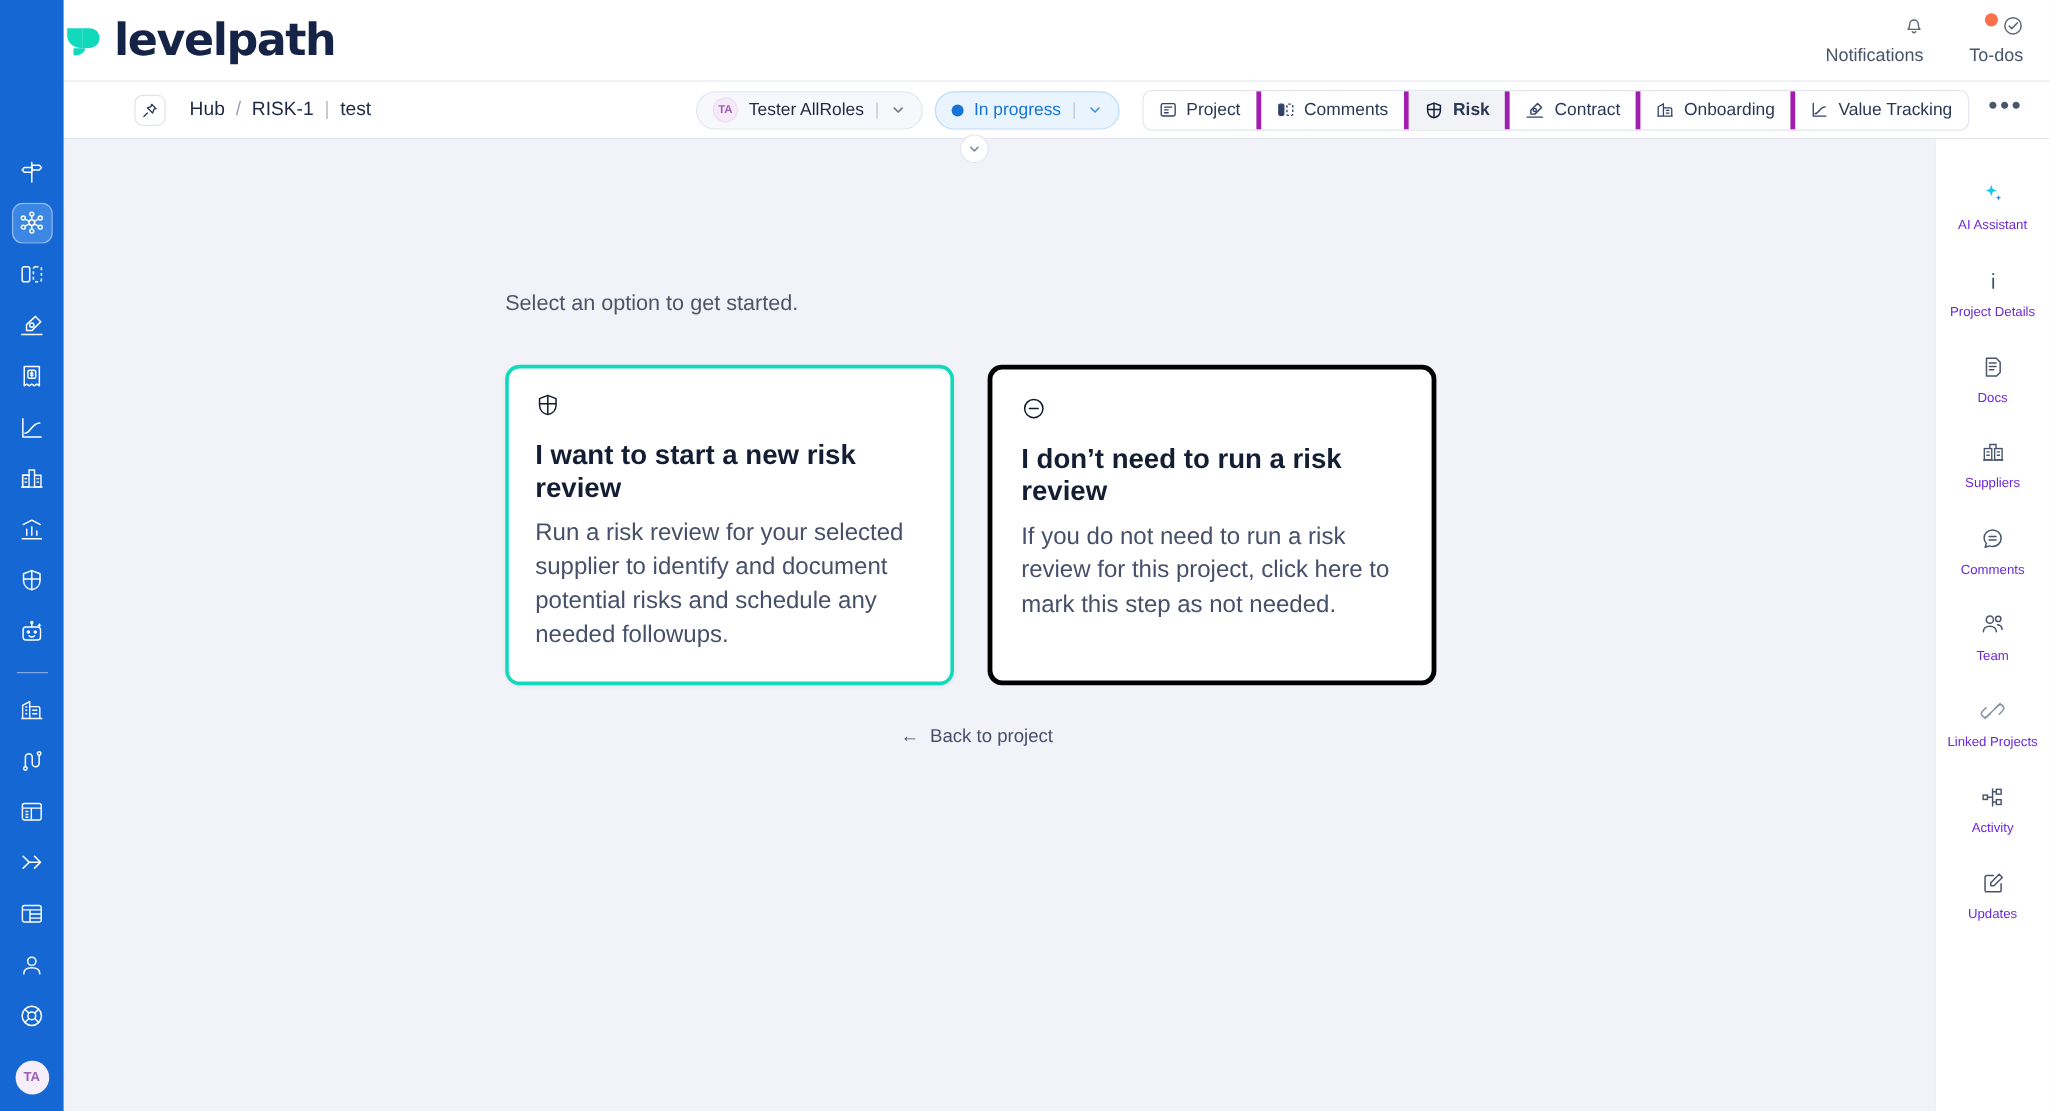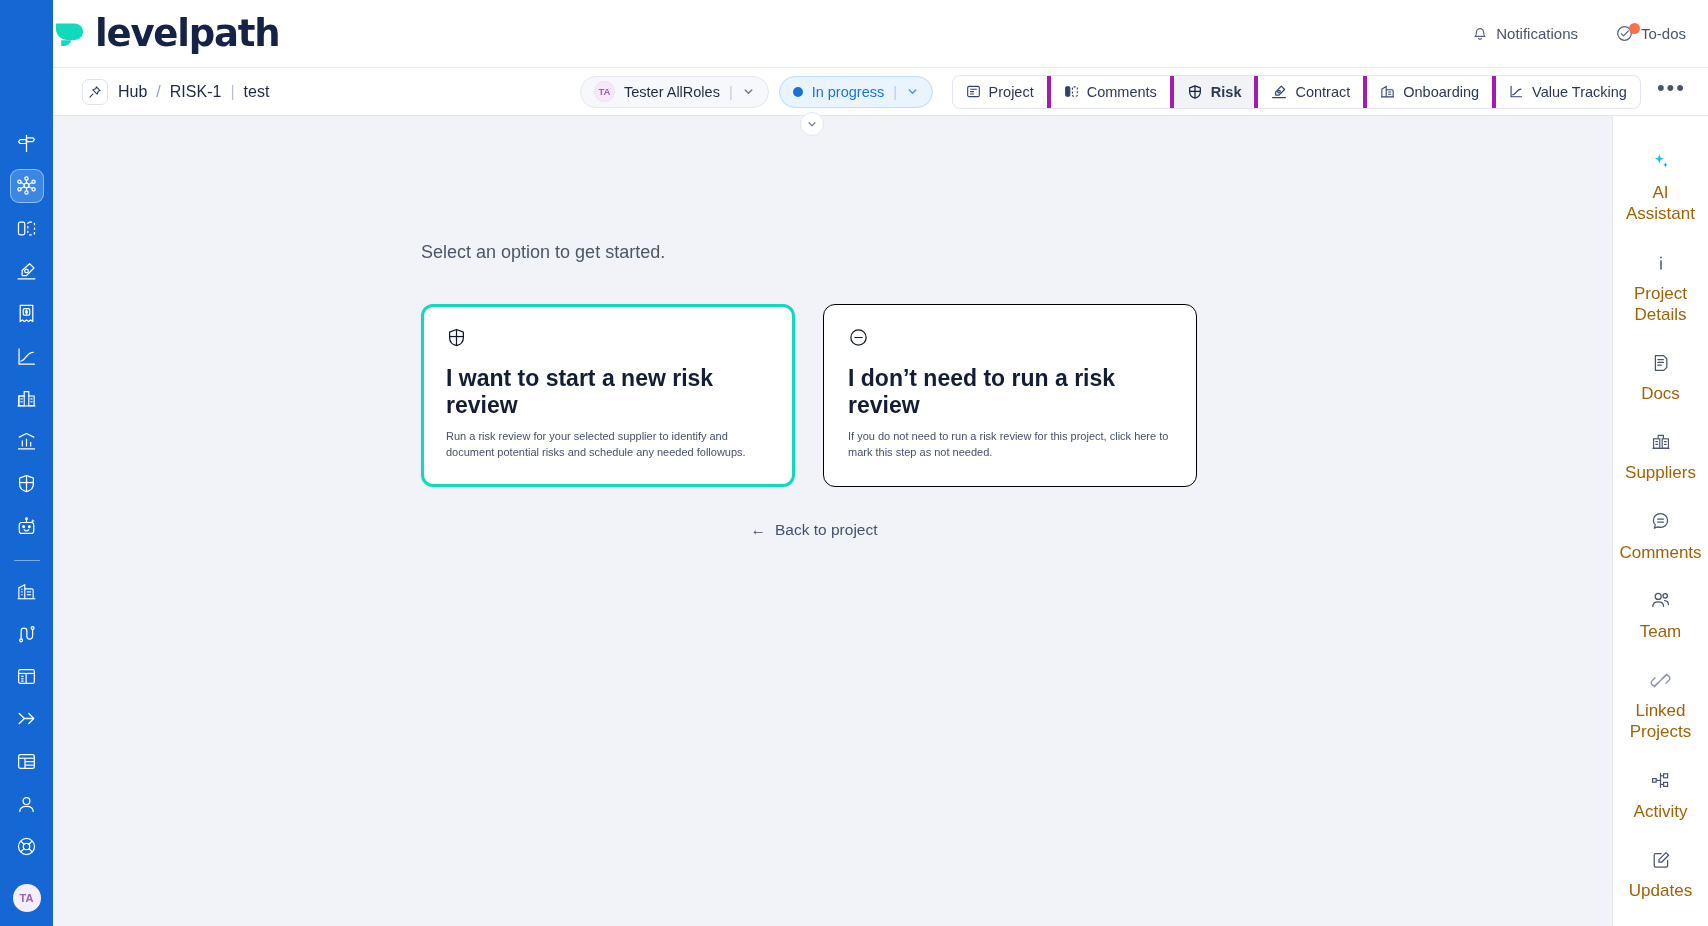--- a/index.html
+++ b/index.html
@@ -23,34 +23,34 @@
   }
   .logo { display: flex; align-items: center; gap: 9px; }
   .logo-mark { width: 34px; height: 34px; display: block; }
   .logo-word {
     font-size: 37px; font-weight: 700; color: #152346; letter-spacing: -1.2px;
     font-family: "DejaVu Sans", sans-serif;
   }
   .topbar-right { margin-left: auto; display: flex; align-items: center; gap: 38px; }
   .top-action {
     display: flex; align-items: flex-end; gap: 8px; font-size: 15px; color: #4a5568;
-    cursor: pointer; position: relative;
+    cursor: pointer; position: relative; flex-direction: column;
   }
   .top-action svg { display: block; }
   .badge-dot {
     position: absolute; width: 11px; height: 11px; border-radius: 50%;
     background: #f9704b; top: -2px; left: 13px;
   }
 
   
   .subbar {
     height: 48px; min-height: 48px; background: #ffffff; display: flex; align-items: center;
     padding: 0 22px 0 0; border-bottom: 1px solid #e3e6ee; position: relative; z-index: 4;
   }
-  .crumbs { display: flex; align-items: center; gap: 10px; padding-left: 82px; }
+  .crumbs { display: flex; align-items: center; gap: 20px; padding-left: 112px; }
   .pin-btn {
     width: 26px; height: 26px; border: 1px solid #dfe3ec; border-radius: 7px;
     display: flex; align-items: center; justify-content: center; color: #2b3a57; cursor: pointer;
     background: #fff;
   }
   .crumb-text { font-size: 16px; color: #1e2a45; display: flex; align-items: center; gap: 9px; }
   .crumb-sep { color: #9aa3b5; }
   .crumb-bold { font-weight: 400; }
   .crumb-pipe { color: #b9c0cd; }
 
@@ -121,43 +121,43 @@
   .main {
     flex: 1; margin-left: 53px; background: #f1f3f8; position: relative; overflow: hidden;
   }
   .content { padding: 118px 0 0 368px; }
   h1.title { font-size: 30px; color: #15203a; font-weight: 700; letter-spacing: -.4px; }
   .subtitle { font-size: 18px; color: #4c5668; margin-top: 8px; }
 
   .cards { display: flex; gap: 28px; margin-top: 41px; }
   .card {
     width: 374px; background: #ffffff; border-radius: 12px; padding: 22px 24px 26px;
-    border: 1px solid #000000; cursor: pointer; position: relative;
+    border: 4px solid #000000; cursor: pointer; position: relative;
   }
   .card.selected { border: 3px solid #11d9bc; padding: 20px 22px 24px; box-shadow: 0 1px 3px rgba(20,30,60,.06); }
   .card-icon { color: #111827; margin-bottom: 13px; display: block; }
   .card-title { font-size: 23px; font-weight: 700; color: #131d33; margin-bottom: 10px; }
-  .card-desc { font-size: 11px; line-height: 1.42; color: #46506a; }
+  .card-desc { font-size: 20px; line-height: 1.42; color: #46506a; }
 
   .back-link {
     margin-top: 34px; width: 786px; display: flex; align-items: center; justify-content: center;
     gap: 9px; font-size: 15.5px; color: #44506b; cursor: pointer;
   }
 
   
   .rightrail {
     width: 96px; background: #ffffff; border-left: 1px solid #e5e8ef;
     display: flex; flex-direction: column; align-items: center; padding-top: 22px;
     flex: none;
   }
   .rr-item {
     width: 96px; padding: 13px 6px 14px; display: flex; flex-direction: column; align-items: center;
     gap: 9px; cursor: pointer; color: #434f68;
   }
-  .rr-label { font-size: 17px; text-align: center; line-height: 1.25; color: #a16207; }
+  .rr-label { font-size: 11px; text-align: center; line-height: 1.25; color: #6d28d9; }
   .rr-icon { display: flex; align-items: center; justify-content: center; height: 22px; }
 </style>
 </head>
 <body>
 
 <div class="app">
 
   <div class="topbar">
     <div class="panel-toggle">
       <svg width="19" height="19" viewBox="0 0 20 20" fill="none" stroke="#3c4a63" stroke-width="1.4">

